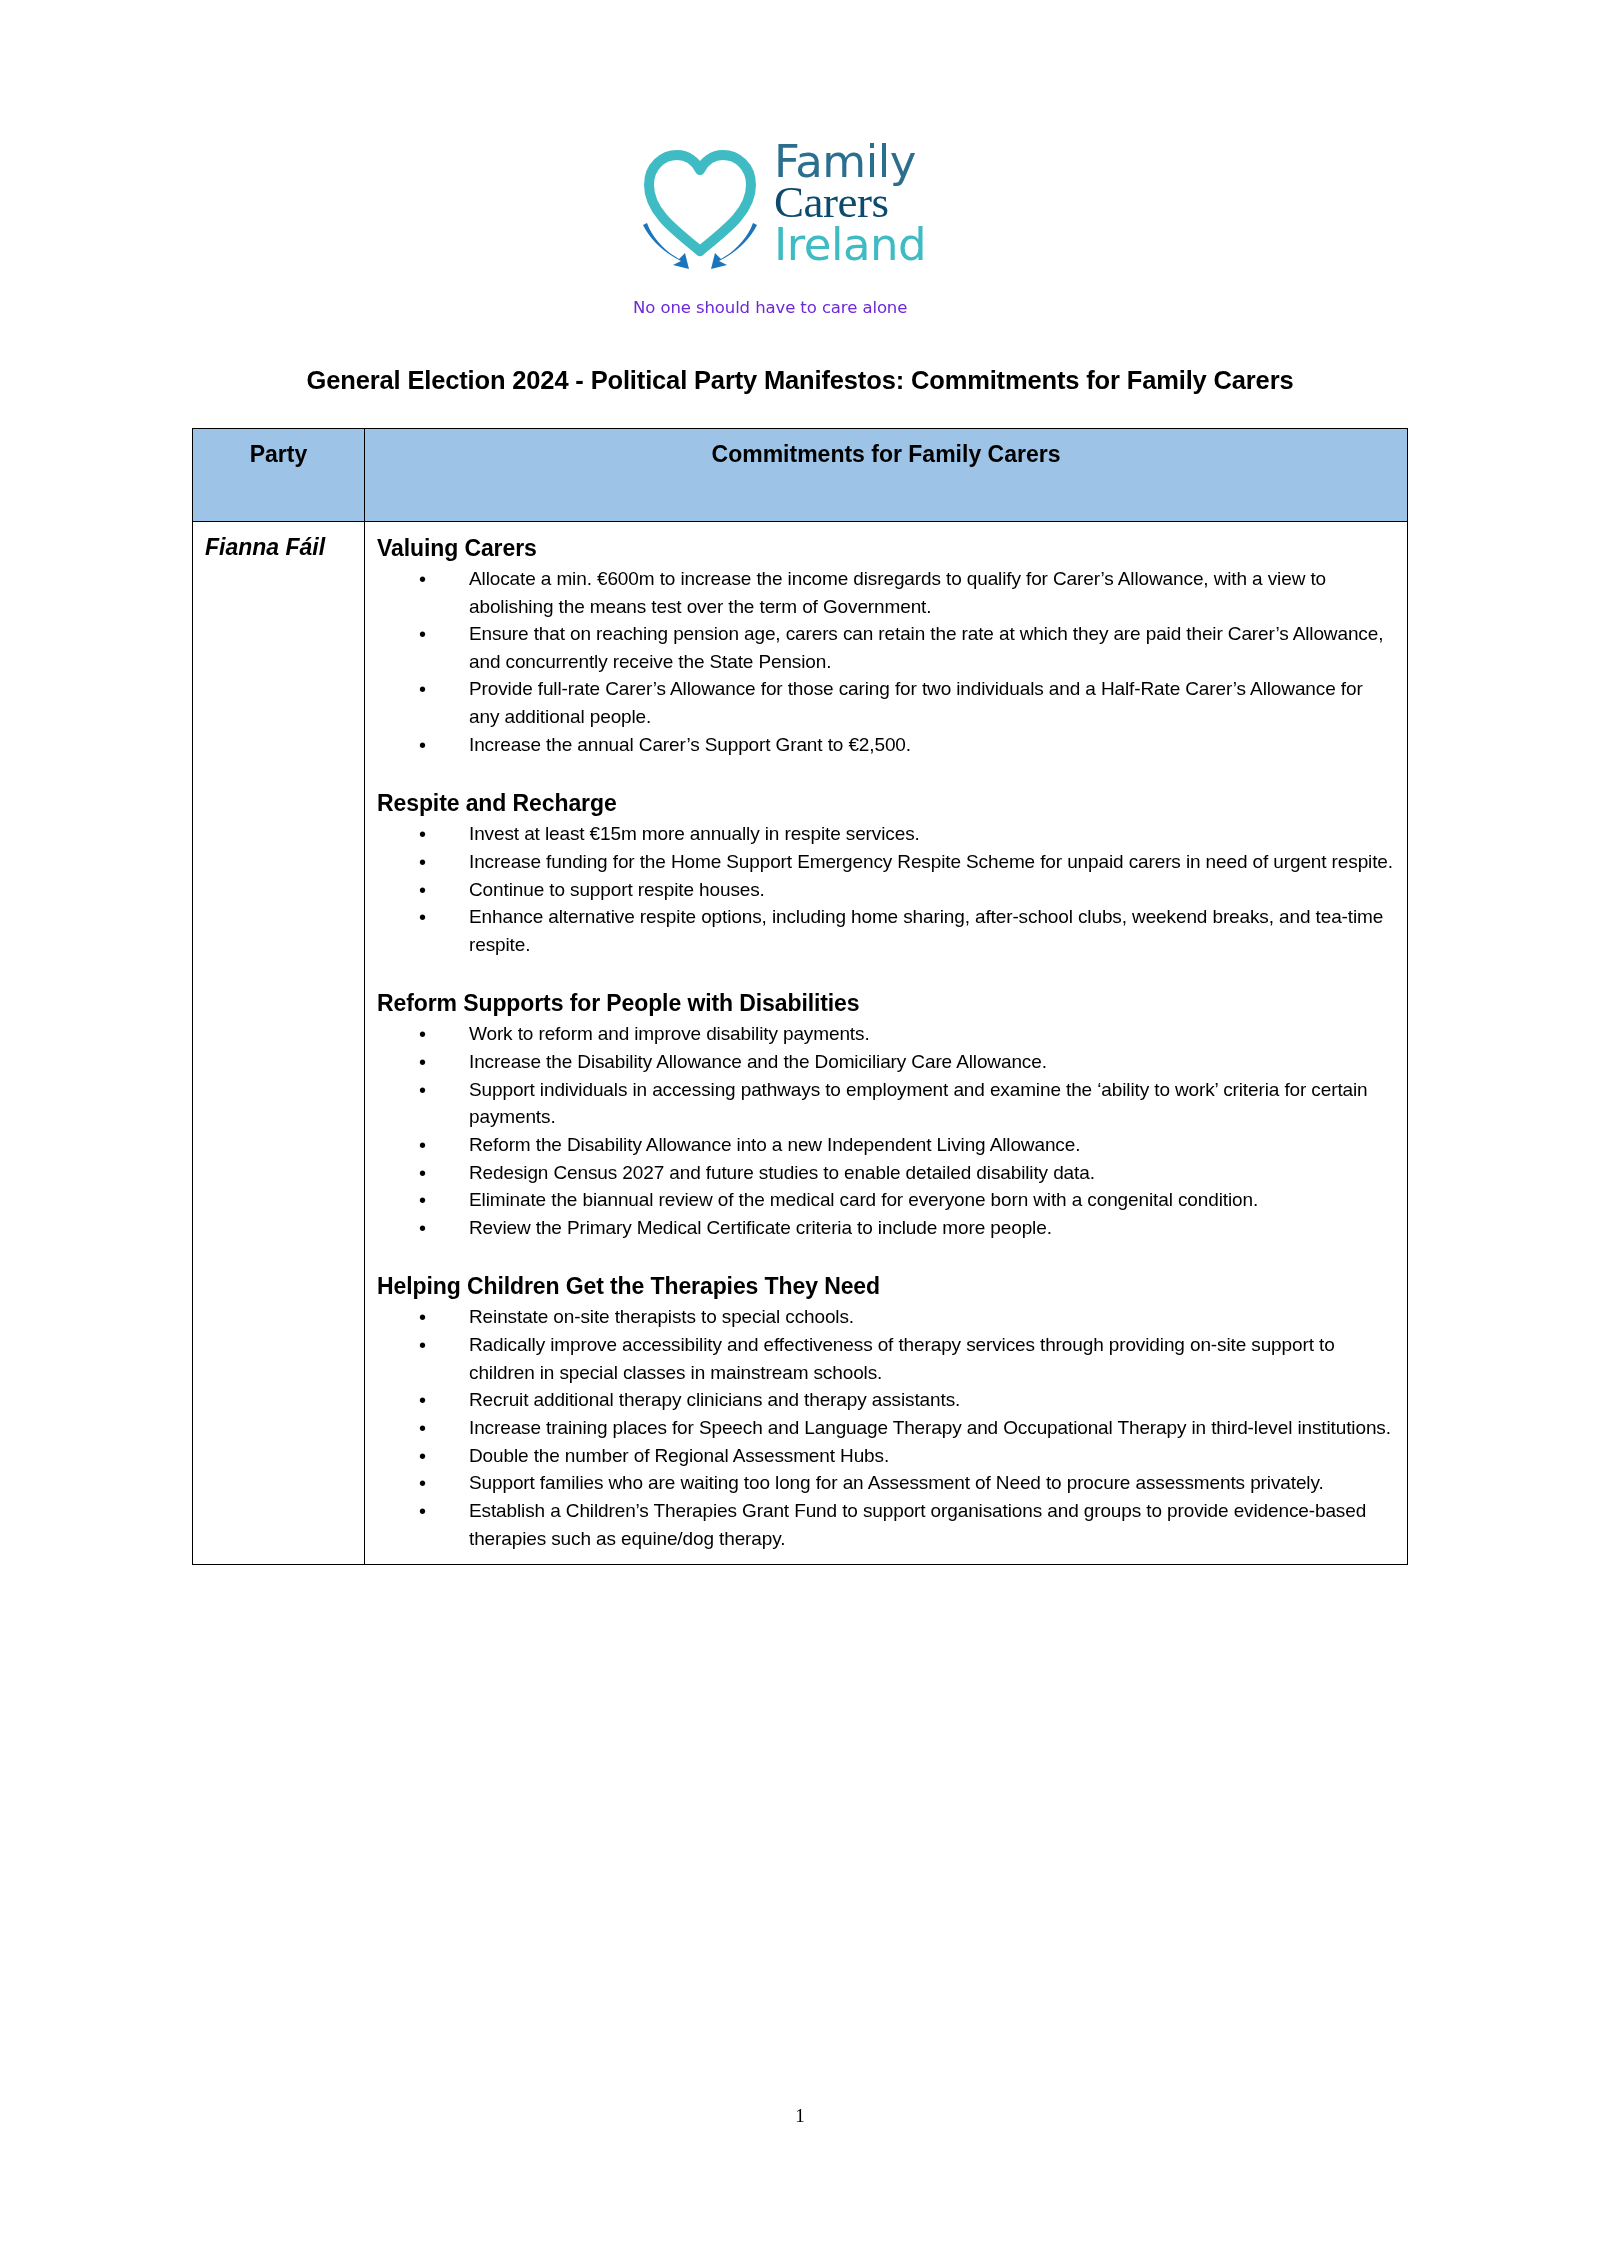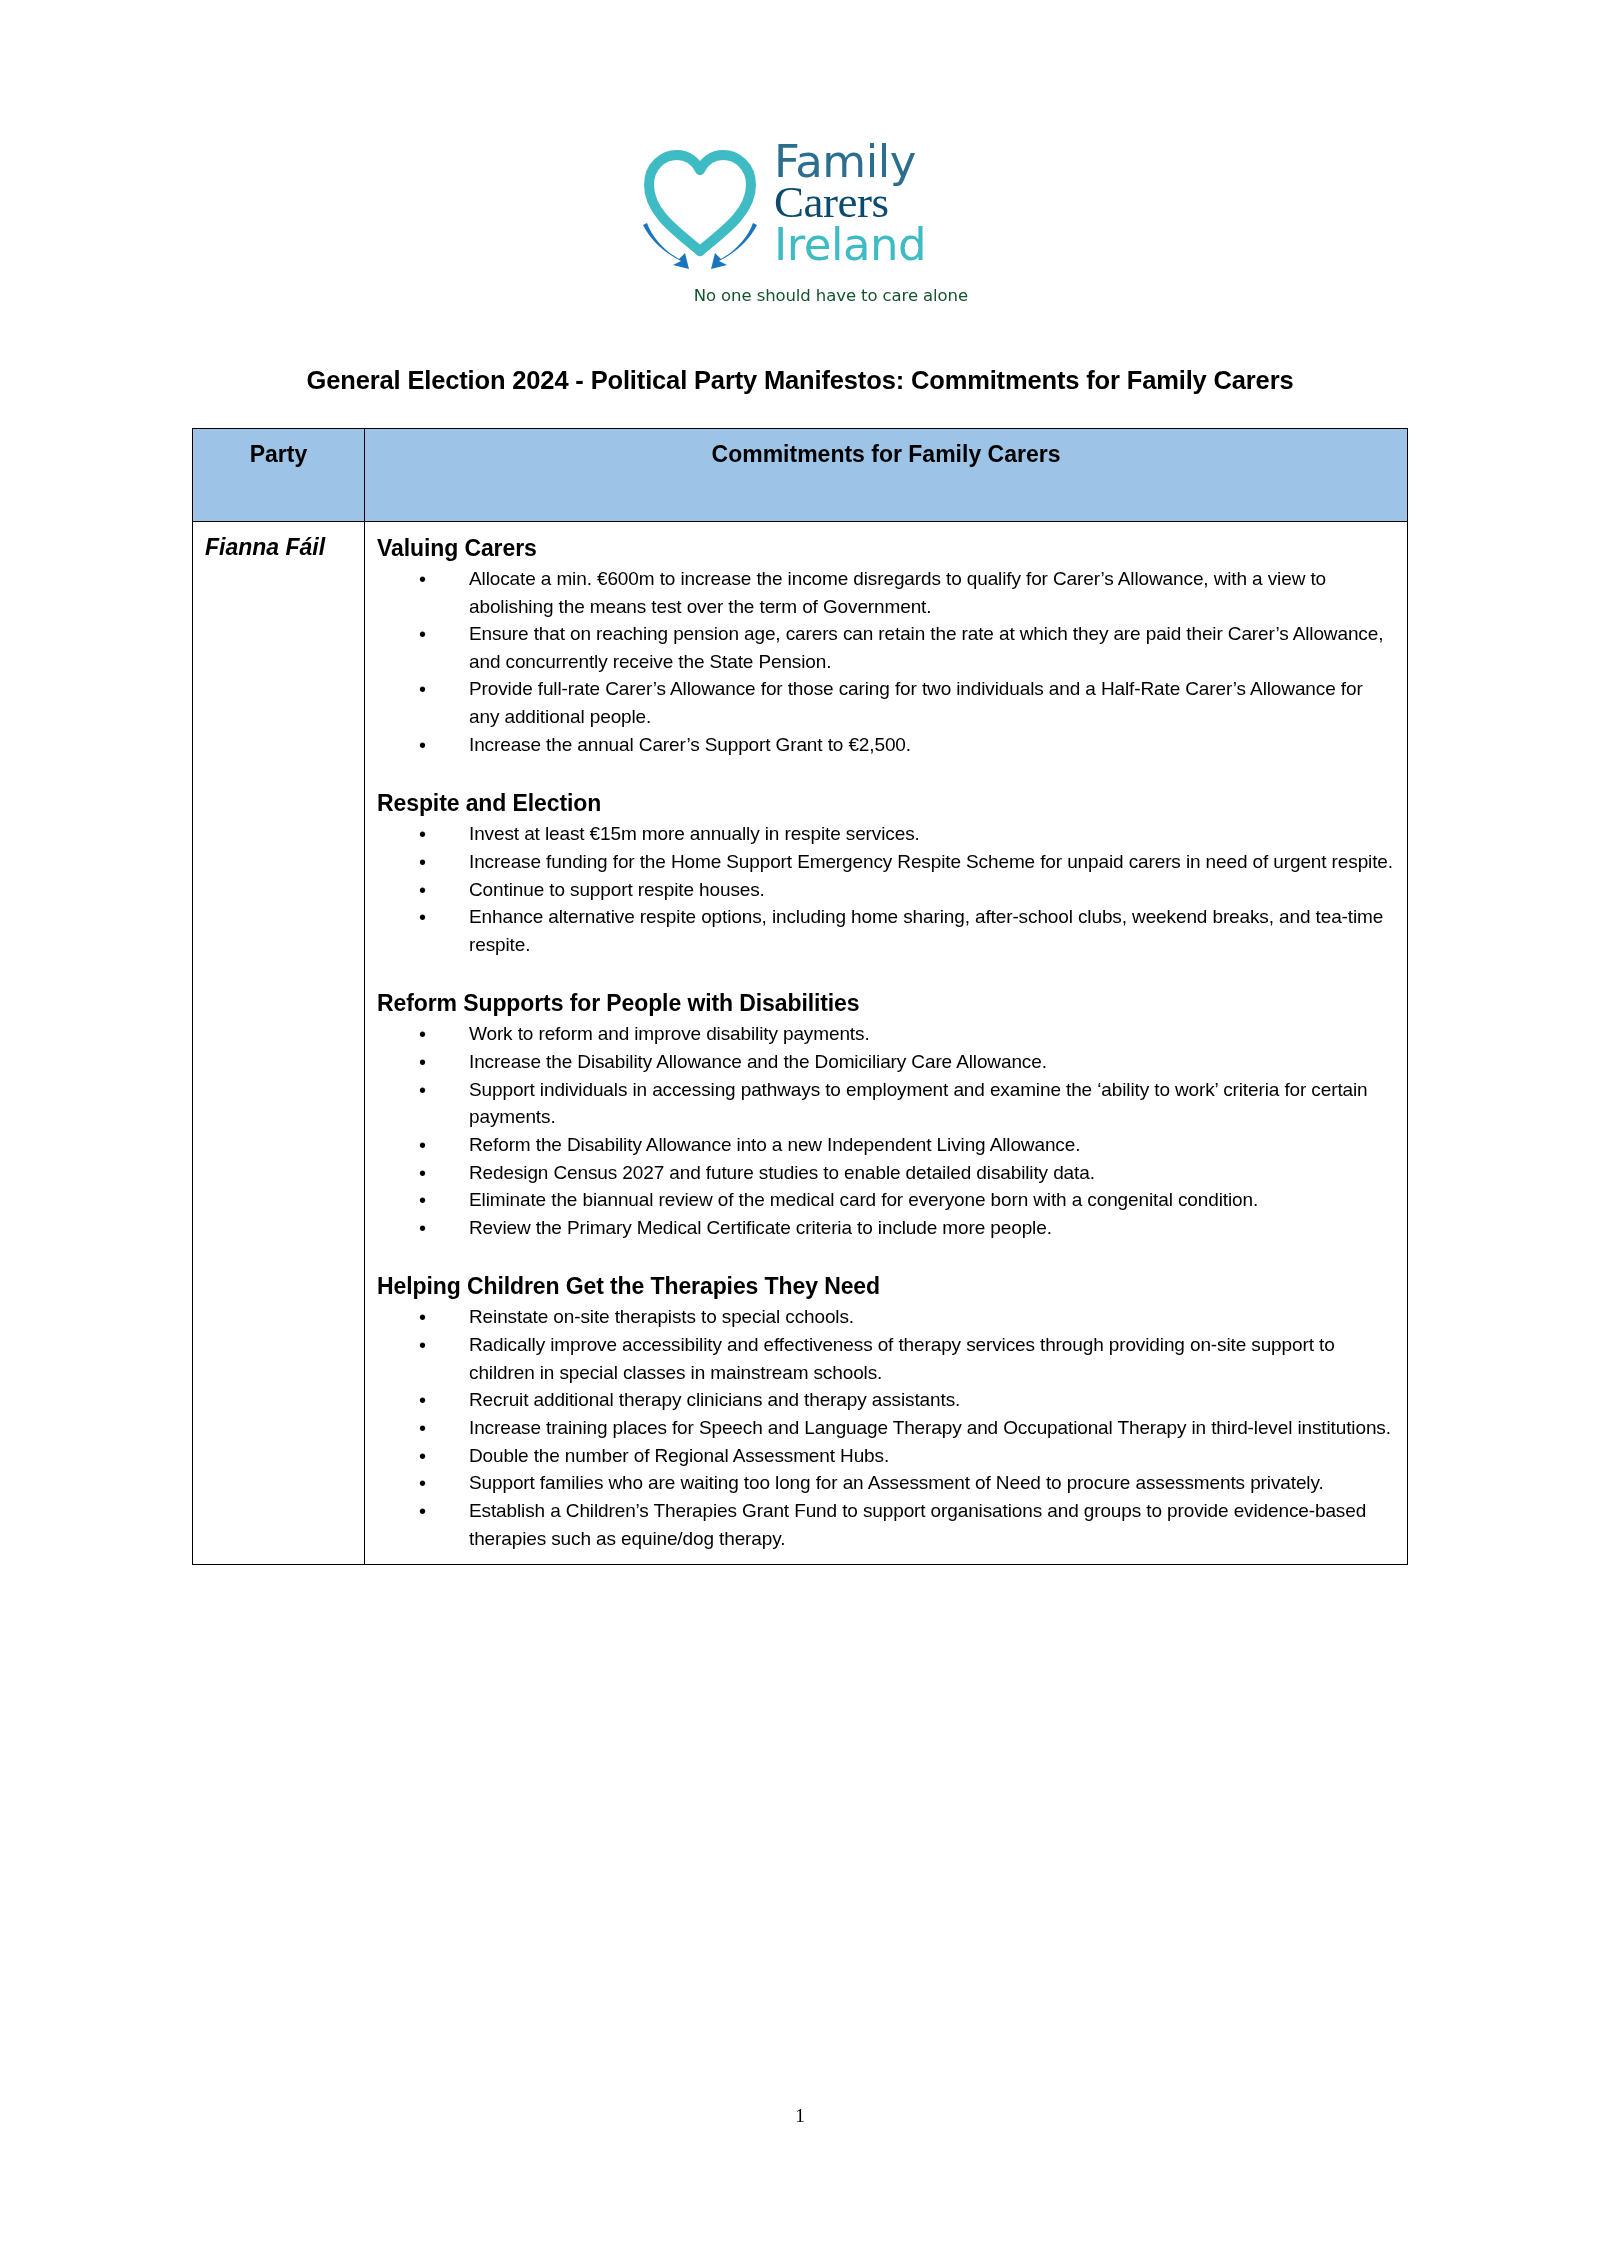--- a/index.html
+++ b/index.html
@@ -49,24 +49,24 @@
   }
   .logo-word .lw {
     display: block;
     font-size: 45px;
     letter-spacing: -0.5px;
   }
   .lw-family { color: #2C6E8E; }
   .lw-carers { color: #0c4a6e; font-family: Liberation Serif, serif; }
   .lw-ireland { color: #3FBBC4; }
   .logo-tag {
-    margin-top: 8px;
-    text-align: right;
+    margin-top: 20px;
+    text-align: left;
     font-size: 16.5px;
-    color: #14532d;
+    color: #6d28d9;
     font-family: "DejaVu Sans", sans-serif;
     letter-spacing: -0.1px;
   }
 
   
   .doc-title {
     position: absolute;
     left: 0;
     top: 366px;
     width: 1600px;
@@ -198,21 +198,21 @@
               <li>Allocate a min. €600m to increase the income disregards to qualify for Carer’s Allowance, with a view to abolishing the means test over the term of Government.</li>
               <li>Ensure that on reaching pension age, carers can retain the rate at which they are paid their Carer’s Allowance, and concurrently receive the State Pension.</li>
               <li>Provide full-rate Carer’s Allowance for those caring for two individuals and a Half-Rate Carer’s Allowance for any additional people.</li>
               <li>Increase the annual Carer’s Support Grant to €2,500.</li>
             </ul>
           </div>
 
           <div class="sec-gap"></div>
 
           <div>
-            <div class="sec-head">Respite and Election</div>
+            <div class="sec-head">Respite and Recharge</div>
             <ul class="blist">
               <li>Invest at least €15m more annually in respite services.</li>
               <li>Increase funding for the Home Support Emergency Respite Scheme for unpaid carers in need of urgent respite.</li>
               <li>Continue to support respite houses.</li>
               <li>Enhance alternative respite options, including home sharing, after-school clubs, weekend breaks, and tea-time respite.</li>
             </ul>
           </div>
 
           <div class="sec-gap"></div>
 

